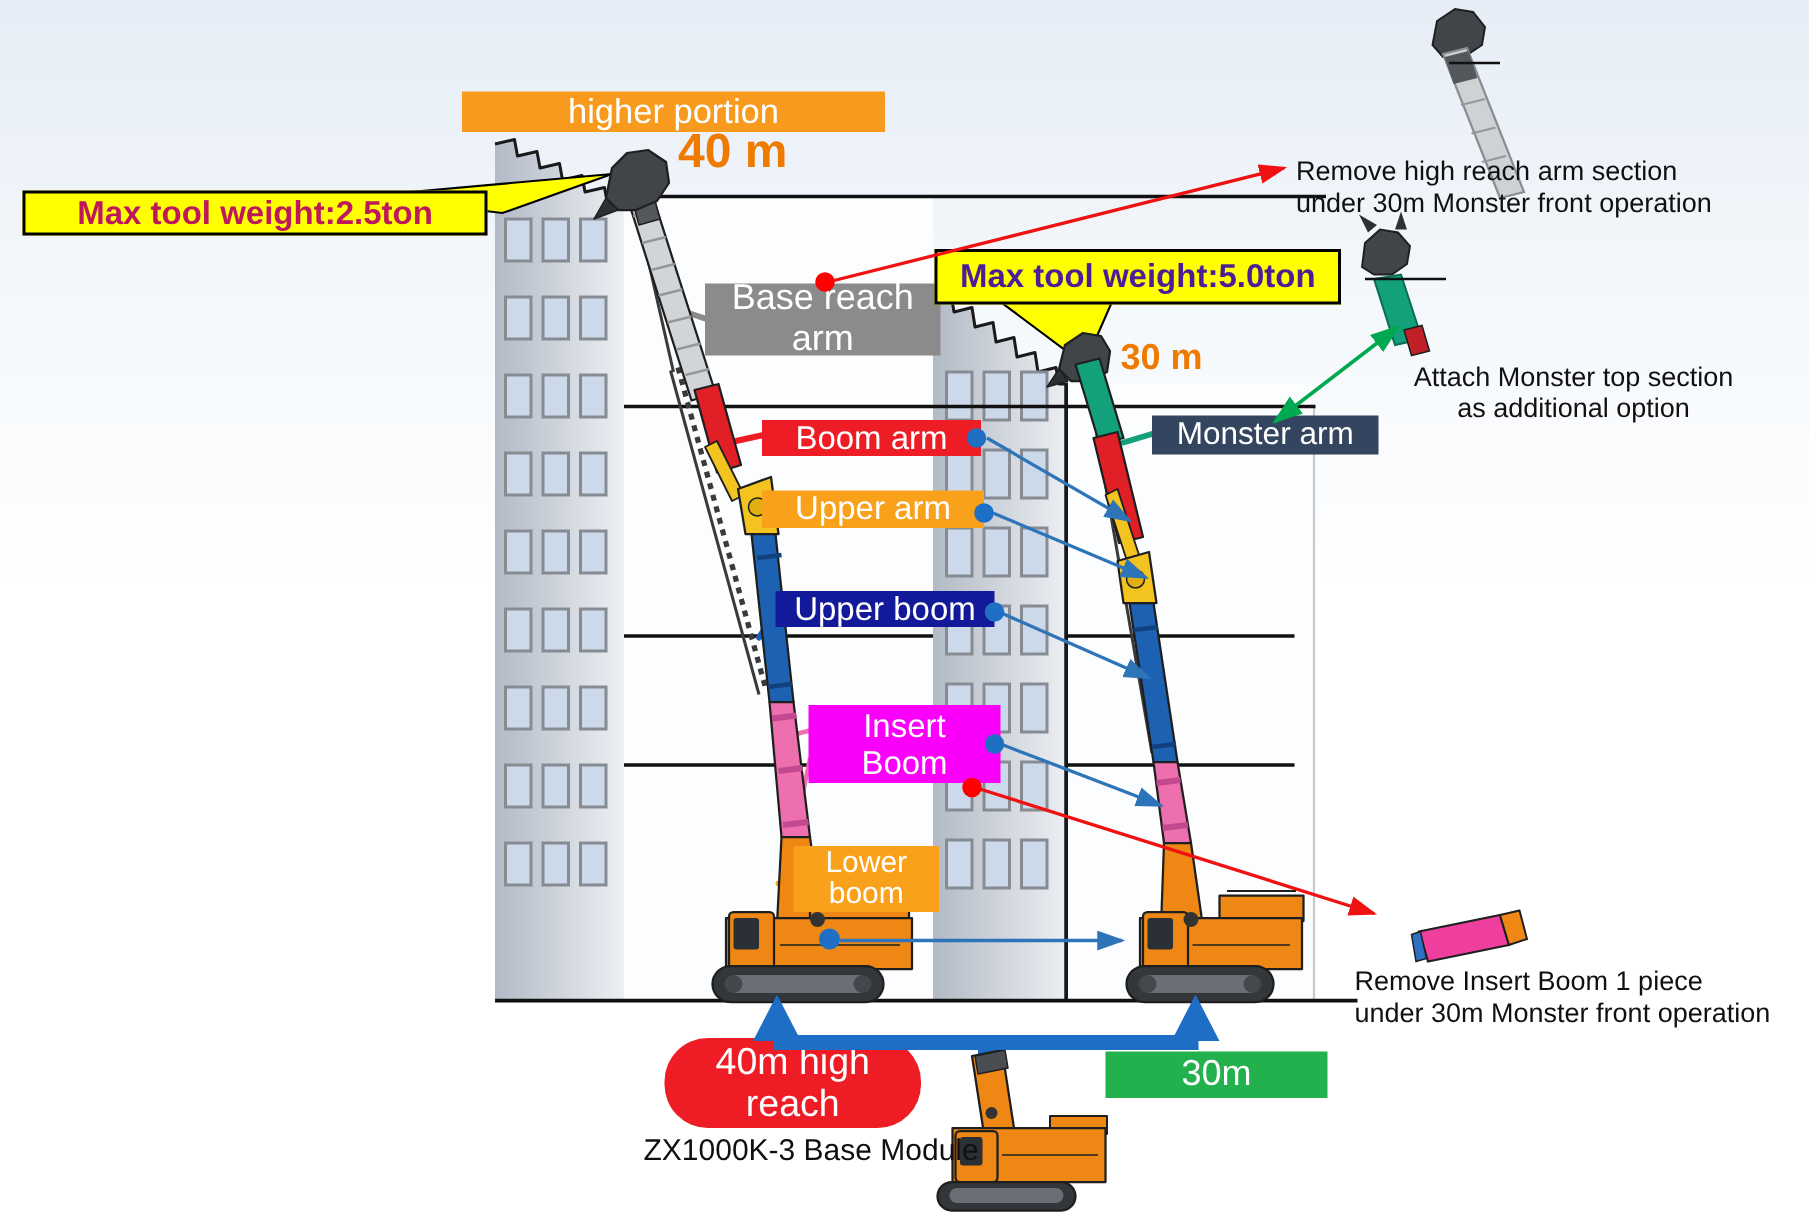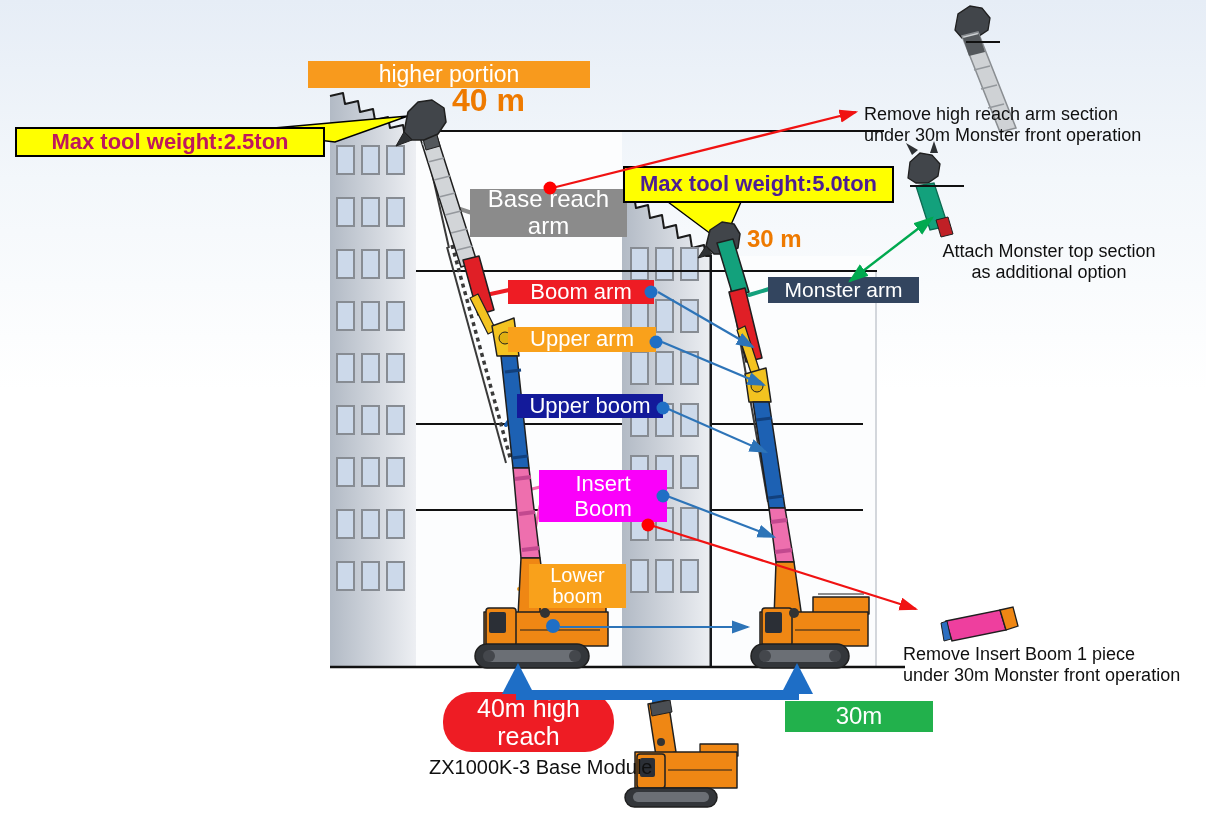--- a/index.html
+++ b/index.html
@@ -29,21 +29,21 @@
   #note-remove-high{left:864px;top:104px;width:300px;}
   #lbl-monster{left:768px;top:277px;width:151px;height:26px;background:#33455F;font-size:21px;}
   #note-attach{left:924px;top:241px;width:250px;text-align:center;}
   #lbl-lowerarm{left:508px;top:280px;width:146px;height:24px;background:#EE1C24;font-size:22px;}
   #lbl-middlearm{left:508px;top:327px;width:148px;height:25px;background:#F9A11B;font-size:22px;}
   #lbl-upperboom{left:517px;top:394px;width:146px;height:24px;background:#131A9A;font-size:22px;}
   #lbl-insertboom{left:539px;top:470px;width:128px;height:52px;background:#FA00FA;font-size:22px;line-height:25px;}
   #lbl-lowerboom{left:529px;top:564px;width:97px;height:44px;background:#F9A11B;font-size:20px;line-height:21px;}
   #lbl-r40{left:443px;top:692px;width:171px;height:60px;background:#EE1C24;font-size:25px;line-height:28px;border-radius:29px;}
   #lbl-zx{left:394px;top:756px;color:#101010;font-size:20px;white-space:nowrap;margin-left:35px;}
-  #lbl-r30{left:737px;top:701px;width:148px;height:31px;background:#22B14C;font-size:24px;margin-left:48px;}
+  #lbl-r30{left:737px;top:701px;width:148px;height:31px;background:#22B14C;font-size:24px;}
   #note-remove-insert{left:903px;top:644px;width:300px;}
 </style>
 </head>
 <body>
 
 <div class="stage">
 
   <svg class="layer" width="1206" height="813" viewBox="0 0 1206 813">
     <defs>
       <linearGradient id="gradStrip" x1="0" y1="0" x2="1" y2="0">

